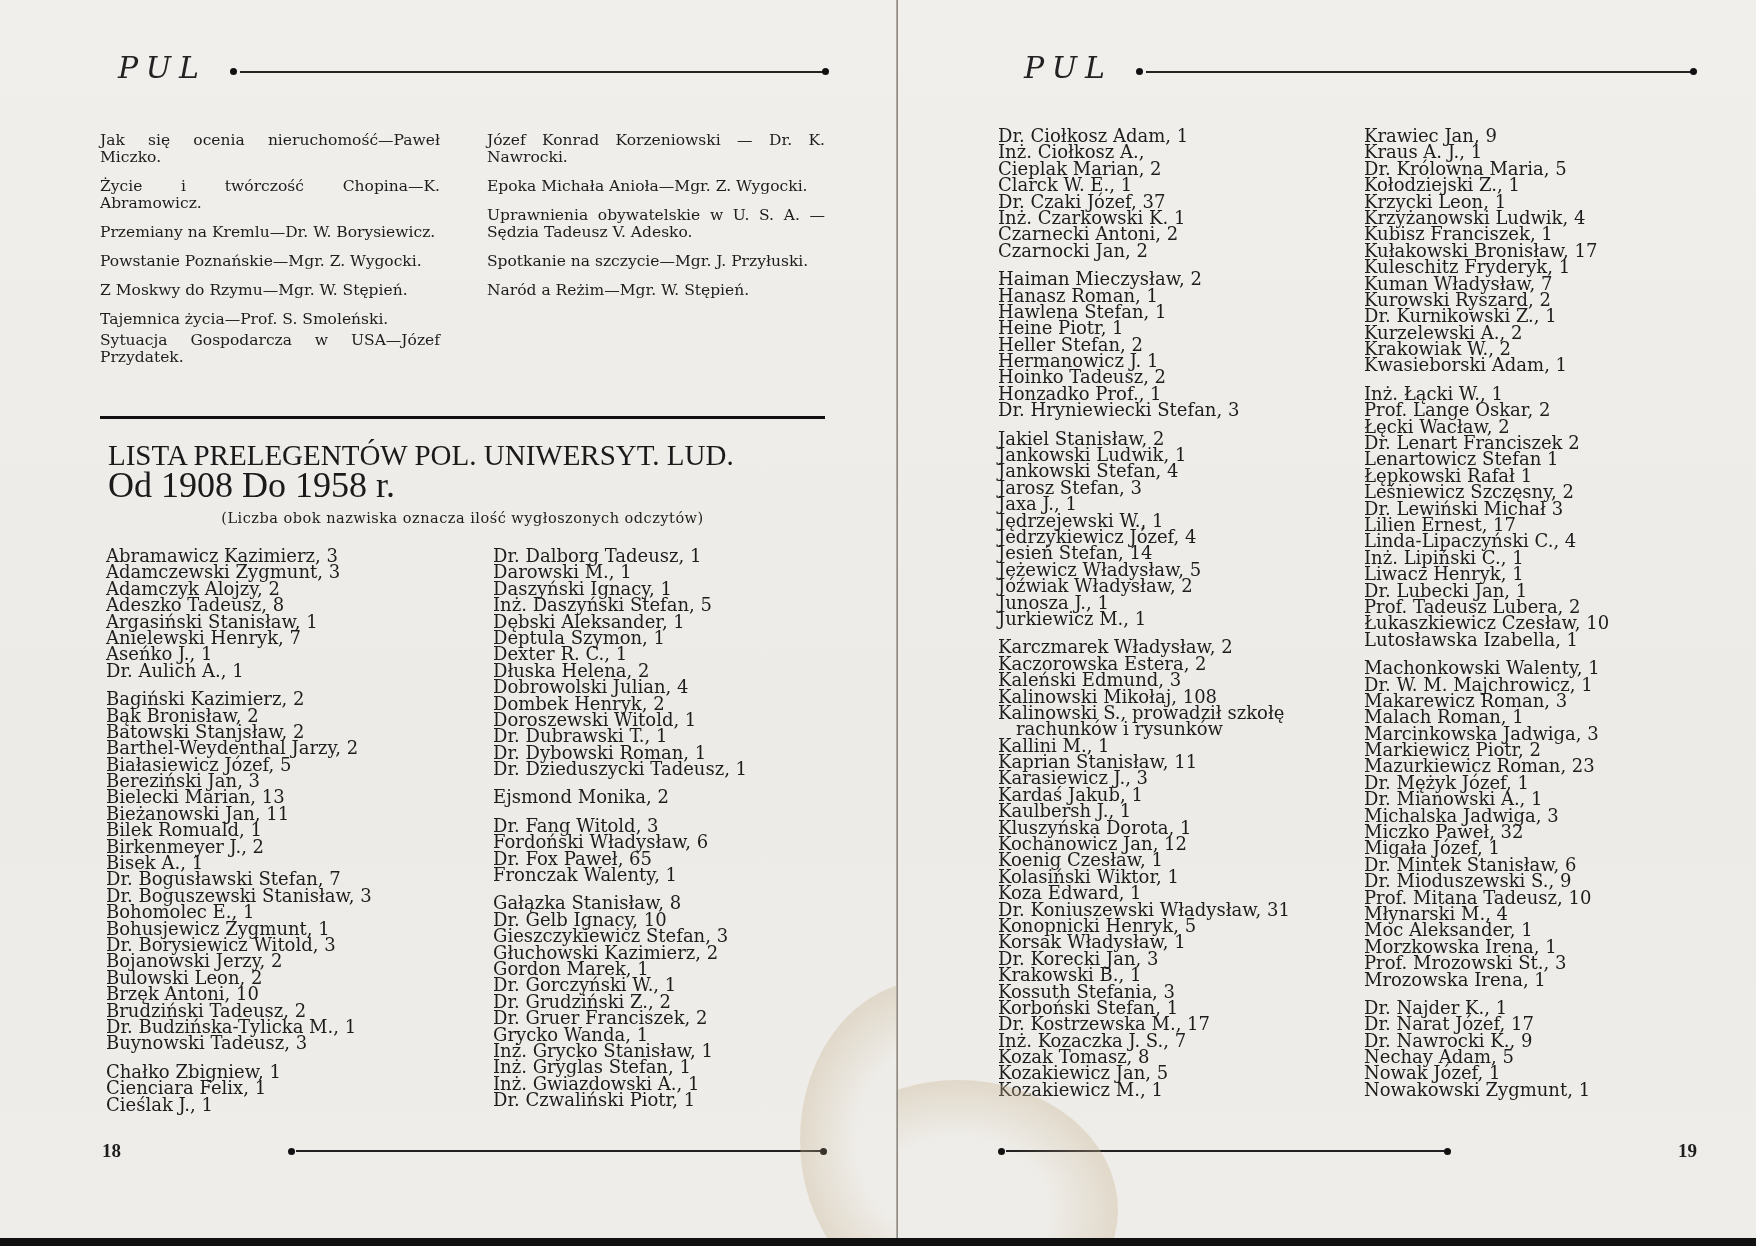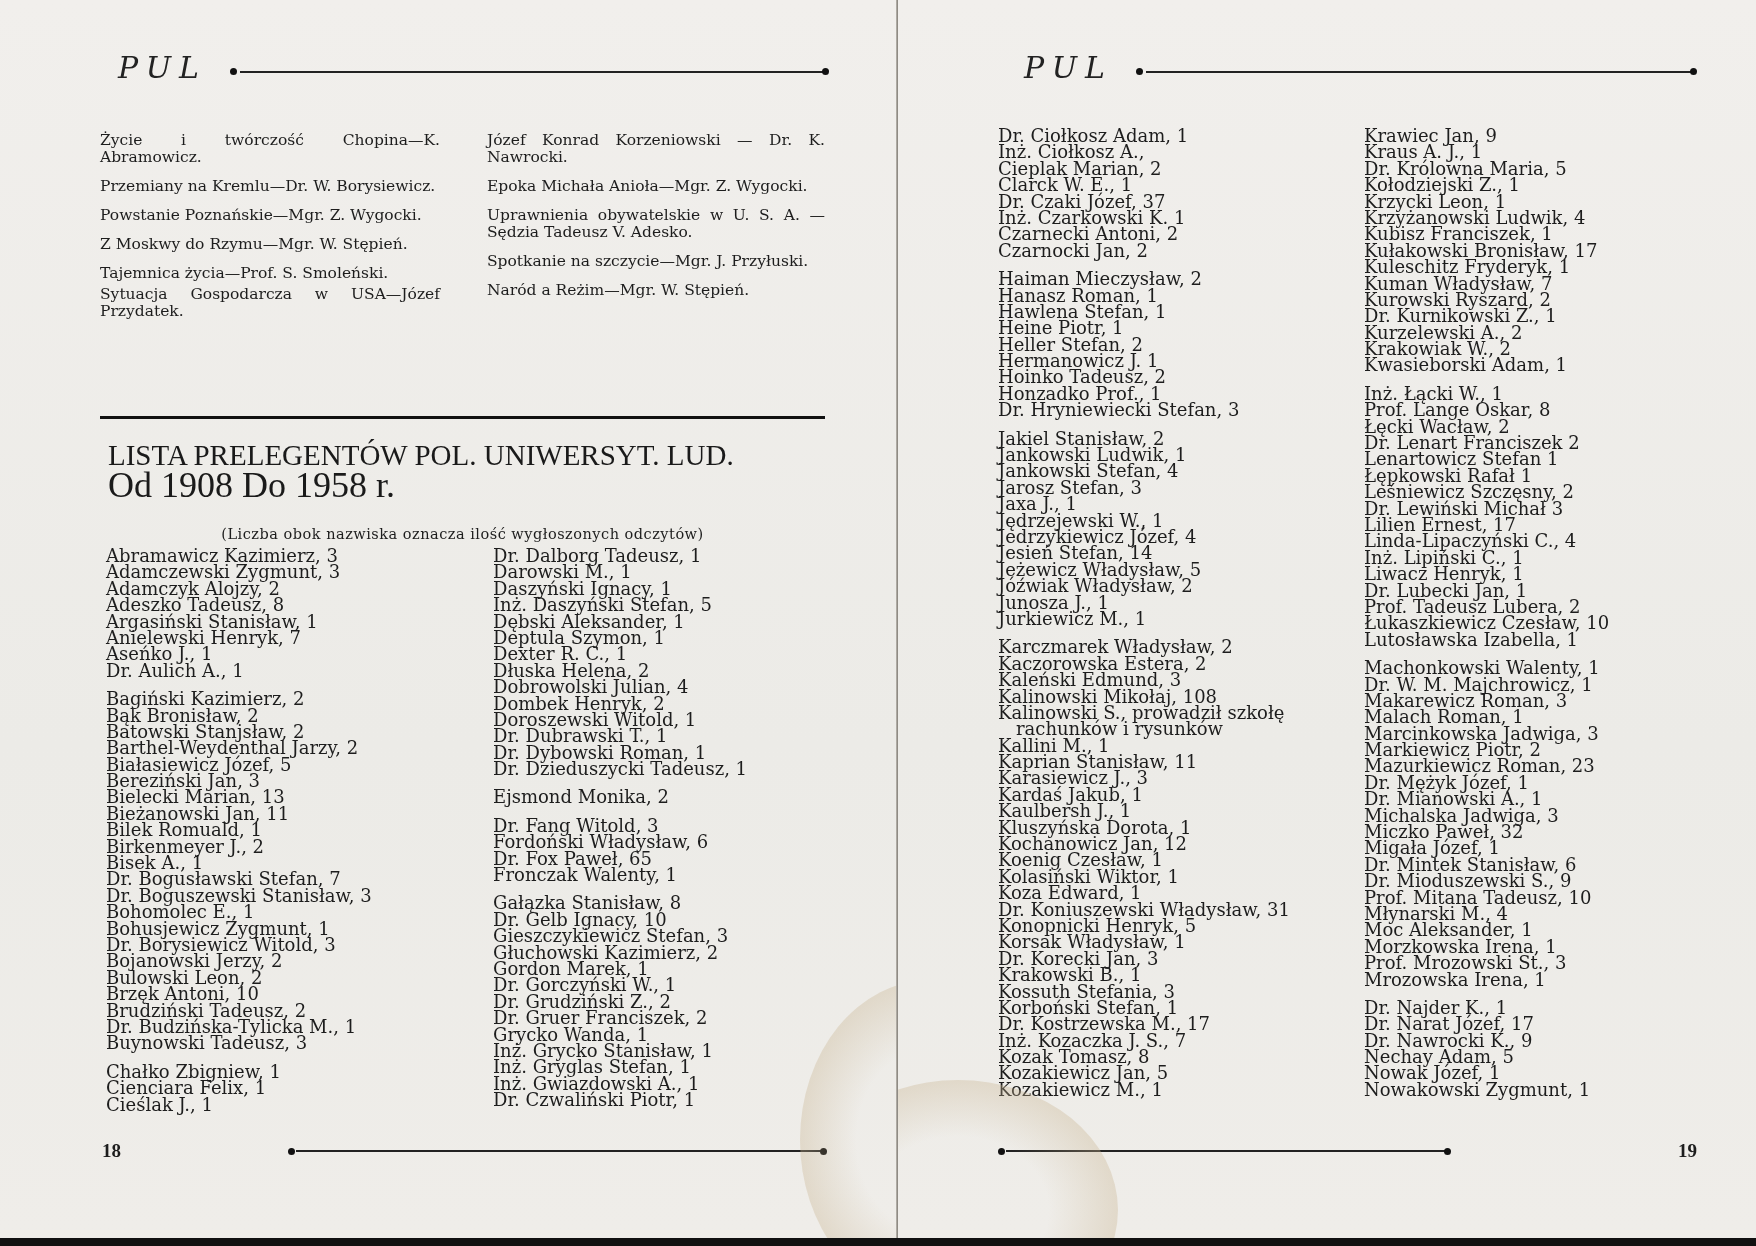--- a/index.html
+++ b/index.html
@@ -52,21 +52,21 @@
   .lectures.col1 .item.tight { margin-bottom: 4px; }
 
   .heavy-rule { position: absolute; left: 100px; top: 416px; width: 725px; height: 3px; background: #111; }
 
   .list-title {
     position: absolute; left: 108px; top: 440px; width: 725px; text-align: left;
     font-family: "Liberation Serif", serif; font-size: 29px; line-height: 30px; color: #1a1a1a;
   }
   .list-sub {
     position: absolute; left: 100px; top: 510px; width: 725px; text-align: center;
-    font-size: 14.5px; letter-spacing: 0.5px; margin-top: 16px;
+    font-size: 14.5px; letter-spacing: 0.5px;
   }
 
   .names { position: absolute; font-size: 18px; line-height: 16.4px; white-space: nowrap; }
   .names .row { height: 16.4px; }
   .names .gap { height: 12px; }
   .names .row.indent { padding-left: 18px; }
 
   .folio { position: absolute; top: 1140px; font-weight: bold; font-size: 19px; font-family: "Liberation Serif", serif; }
   .foot-rule { position: absolute; top: 1150px; height: 2px; background: #222; }
 </style>
@@ -77,20 +77,21 @@
 
   <div class="page left">
     <div class="run-head" style="left:118px;width:712px;">
       <span class="logo">PUL</span>
       <span class="dot" style="left:112px;top:18px;"></span>
       <span class="rule" style="left:122px;width:584px;"></span>
       <span class="dot" style="left:704px;top:18px;"></span>
     </div>
 
     <div class="lectures col1">
+      <div class="item">Jak się ocenia nieruchomość—Paweł Miczko.</div>
       <div class="item">Życie i twórczość Chopina—K. Abramowicz.</div>
       <div class="item">Przemiany na Kremlu—Dr. W. Borysiewicz.</div>
       <div class="item">Powstanie Poznańskie—Mgr. Z. Wygocki.</div>
       <div class="item">Z Moskwy do Rzymu—Mgr. W. Stępień.</div>
       <div class="item tight">Tajemnica życia—Prof. S. Smoleński.</div>
       <div class="item">Sytuacja Gospodarcza w USA—Józef Przydatek.</div>
     </div>
 
     <div class="lectures col2">
       <div class="item">Józef Konrad Korzeniowski — Dr. K. Nawrocki.</div>
@@ -274,21 +275,21 @@
         <div class="row">Kułakowski Bronisław, 17</div>
         <div class="row">Kuleschitz Fryderyk, 1</div>
         <div class="row">Kuman Władysław, 7</div>
         <div class="row">Kurowski Ryszard, 2</div>
         <div class="row">Dr. Kurnikowski Z., 1</div>
         <div class="row">Kurzelewski A., 2</div>
         <div class="row">Krakowiak W., 2</div>
         <div class="row">Kwasieborski Adam, 1</div>
         <div class="gap"></div>
         <div class="row">Inż. Łącki W., 1</div>
-        <div class="row">Prof. Lange Oskar, 8</div>
+        <div class="row">Prof. Lange Oskar, 2</div>
         <div class="row">Łęcki Wacław, 2</div>
         <div class="row">Dr. Lenart Franciszek 2</div>
         <div class="row">Lenartowicz Stefan 1</div>
         <div class="row">Łępkowski Rafał 1</div>
         <div class="row">Leśniewicz Szczęsny, 2</div>
         <div class="row">Dr. Lewiński Michał 3</div>
         <div class="row">Lilien Ernest, 17</div>
         <div class="row">Linda-Lipaczyński C., 4</div>
         <div class="row">Inż. Lipiński C., 1</div>
         <div class="row">Liwacz Henryk, 1</div>

